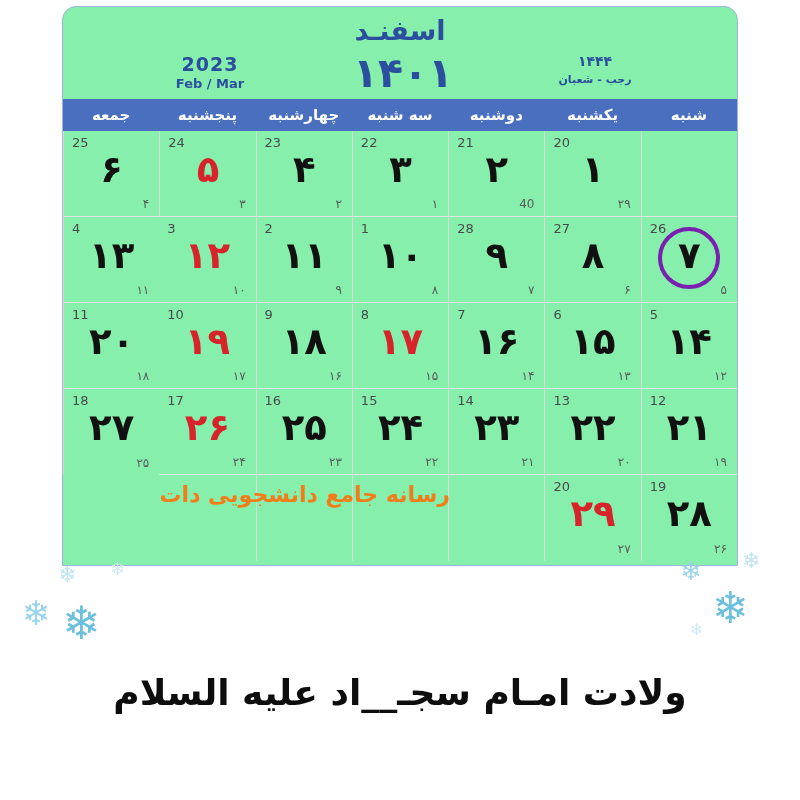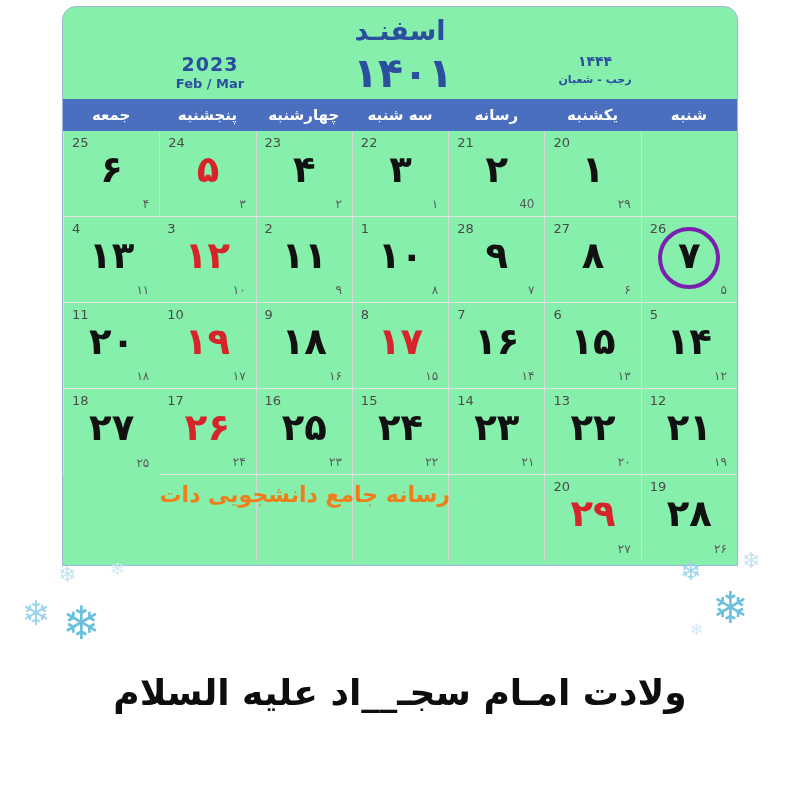--- a/index.html
+++ b/index.html
@@ -213,21 +213,21 @@
     </div>
     <div class="year-block year-hijri">
       <div class="big">۱۴۴۴</div>
       <div class="small">رجب - شعبان</div>
     </div>
   </div>
 
   <div id="weekday-header">
       <div class="weekday-cell">شنبه</div>
       <div class="weekday-cell">یکشنبه</div>
-      <div class="weekday-cell">رسانه</div>
+      <div class="weekday-cell">دوشنبه</div>
       <div class="weekday-cell">سه شنبه</div>
       <div class="weekday-cell">چهارشنبه</div>
       <div class="weekday-cell">پنجشنبه</div>
       <div class="weekday-cell">جمعه</div>
     </div>
 
   <div id="day-grid">
       <div class="day-cell empty"></div>
       <div class="day-cell">
         <div class="greg-num">20</div>

